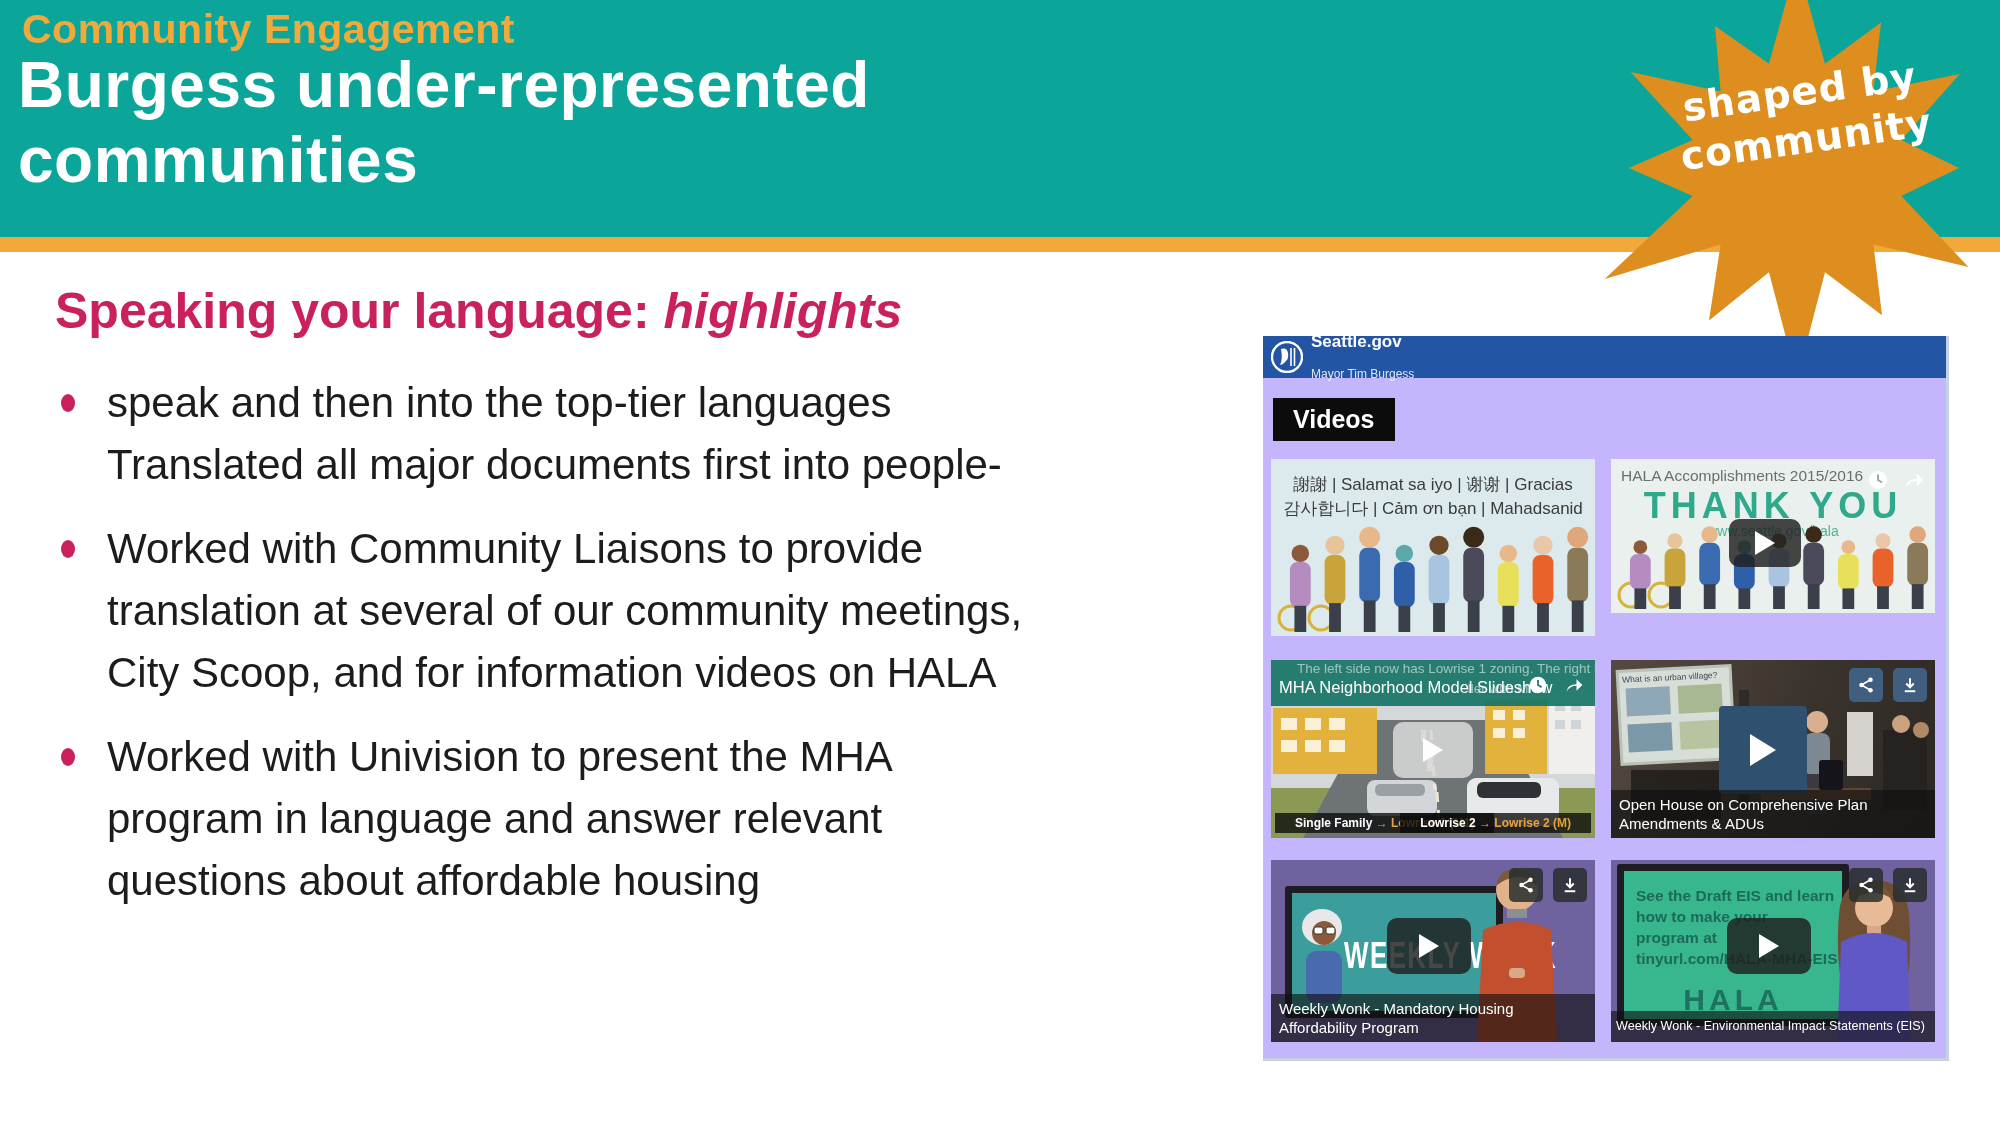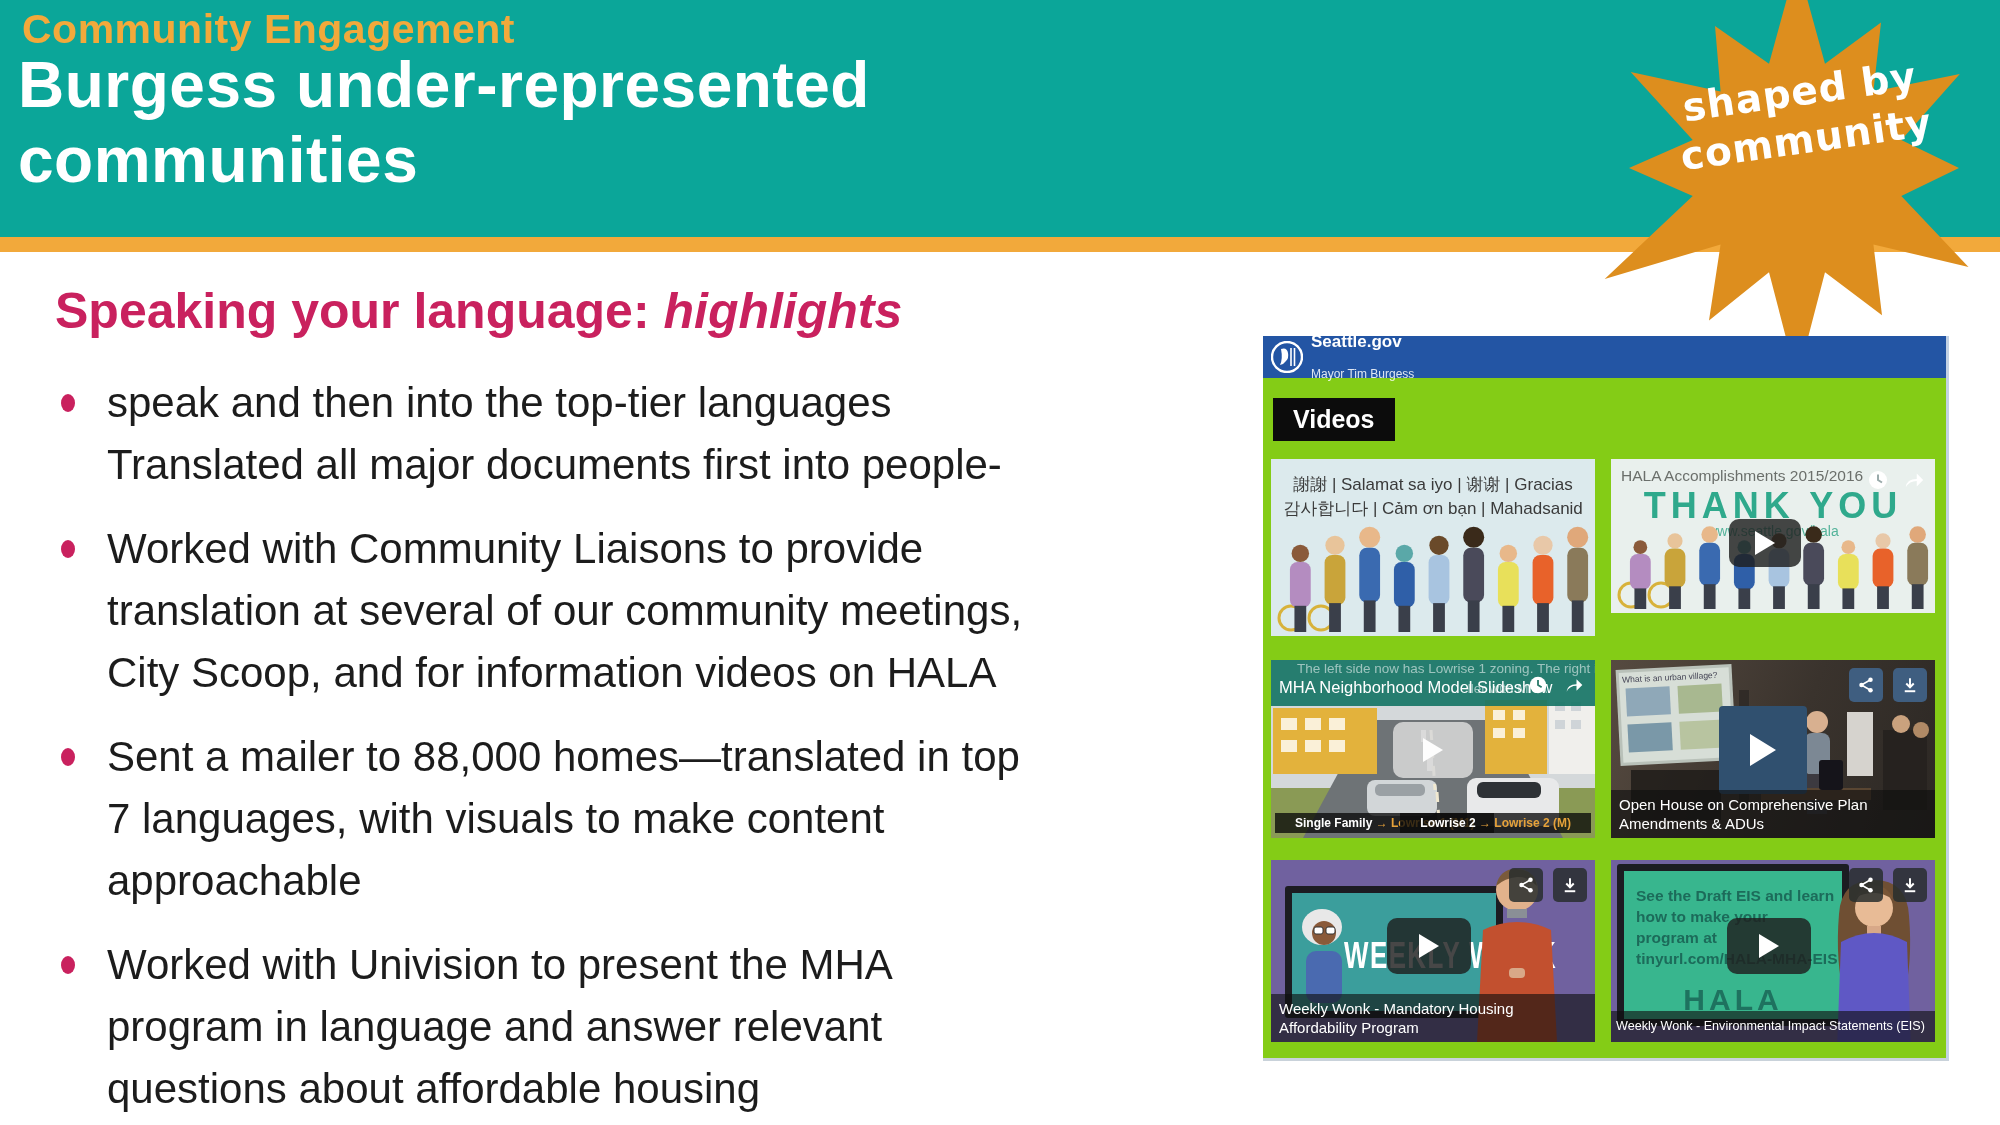--- a/index.html
+++ b/index.html
@@ -20,21 +20,21 @@
 
   
   .heading{position:absolute;left:55px;top:282px;font-size:50px;font-weight:bold;color:var(--pink,#c9215e);}
   .heading em{font-style:italic;}
   .bullets{position:absolute;left:55px;top:372px;width:1210px;list-style:none;margin:0;padding:0;}
   .bullets li{display:flex;margin-bottom:22px;}
   .dot{flex:0 0 14px;width:14px;height:18px;border-radius:50%;background:var(--pink,#c9215e);margin:22px 0 0 6px;}
   .blines{margin-left:32px;font-size:42px;line-height:62px;color:#1c1c1c;}
 
   
-  .panel{position:absolute;left:1263px;top:336px;width:683px;height:722px;background:#84cc16;
+  .panel{position:absolute;left:1263px;top:336px;width:683px;height:722px;background:#c4b5fd;
          border-right:3px solid #c3d2e4;border-bottom:3px solid #c9d2da;}
   .site-bar{position:absolute;left:0;top:0;width:683px;height:42px;background:var(--blue,#2355a4);display:flex;align-items:center;}
   .site-logo{margin-left:8px;}
   .site-names{margin-left:8px;color:#fff;}
   .site-name{font-size:17px;font-weight:bold;line-height:18px;}
   .site-sub{font-size:12px;opacity:.85;line-height:13px;margin-top:17px;}
   .videos-chip{position:absolute;left:10px;top:62px;background:#0c0c0c;color:#fff;
      font-size:25px;font-weight:bold;padding:7px 20px;}
 
   .card{position:absolute;width:324px;}
@@ -126,28 +126,20 @@
       <div>speak and then into the top-tier languages</div>
       <div>Translated all major documents first into people-</div>
     </div>
   </li>
   <li>
     <span class="dot"></span>
     <div class="blines">
       <div>Worked with Community Liaisons to provide</div>
       <div>translation at several of our community meetings,</div>
       <div>City Scoop, and for information videos on HALA</div>
-    </div>
-  </li>
-  <li>
-    <span class="dot"></span>
-    <div class="blines">
-      <div>Sent a mailer to 88,000 homes—translated in top</div>
-      <div>7 languages, with visuals to make content</div>
-      <div>approachable</div>
     </div>
   </li>
   <li>
     <span class="dot"></span>
     <div class="blines">
       <div>Worked with Univision to present the MHA</div>
       <div>program in language and answer relevant</div>
       <div>questions about affordable housing</div>
     </div>
   </li>

